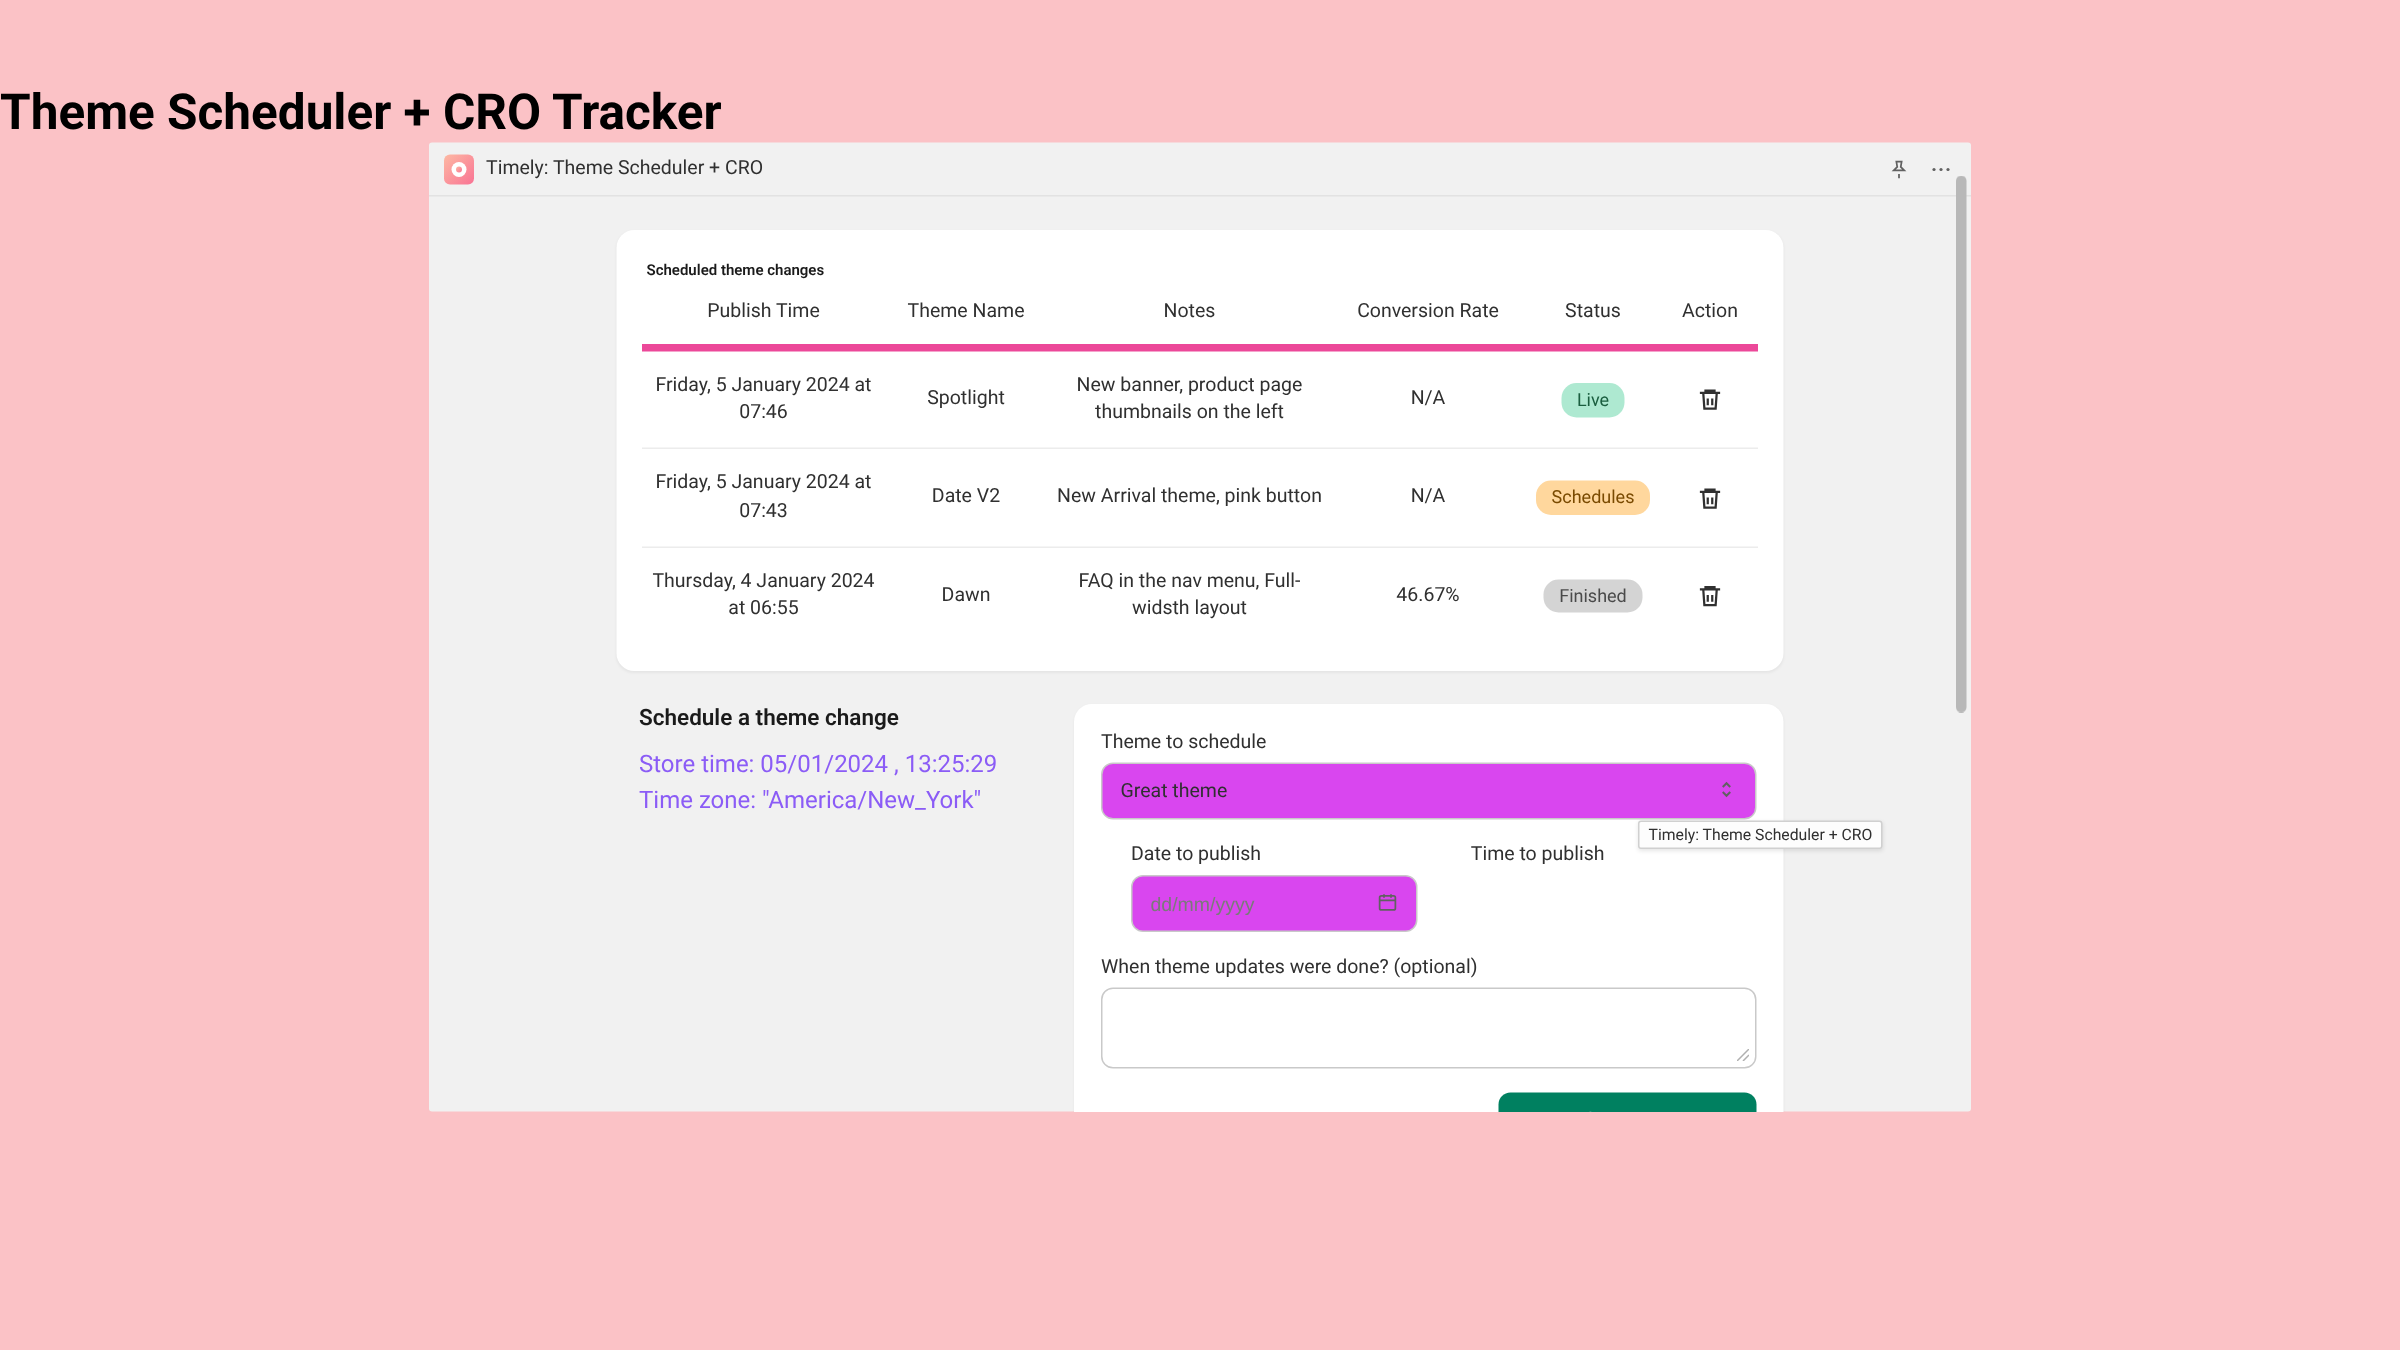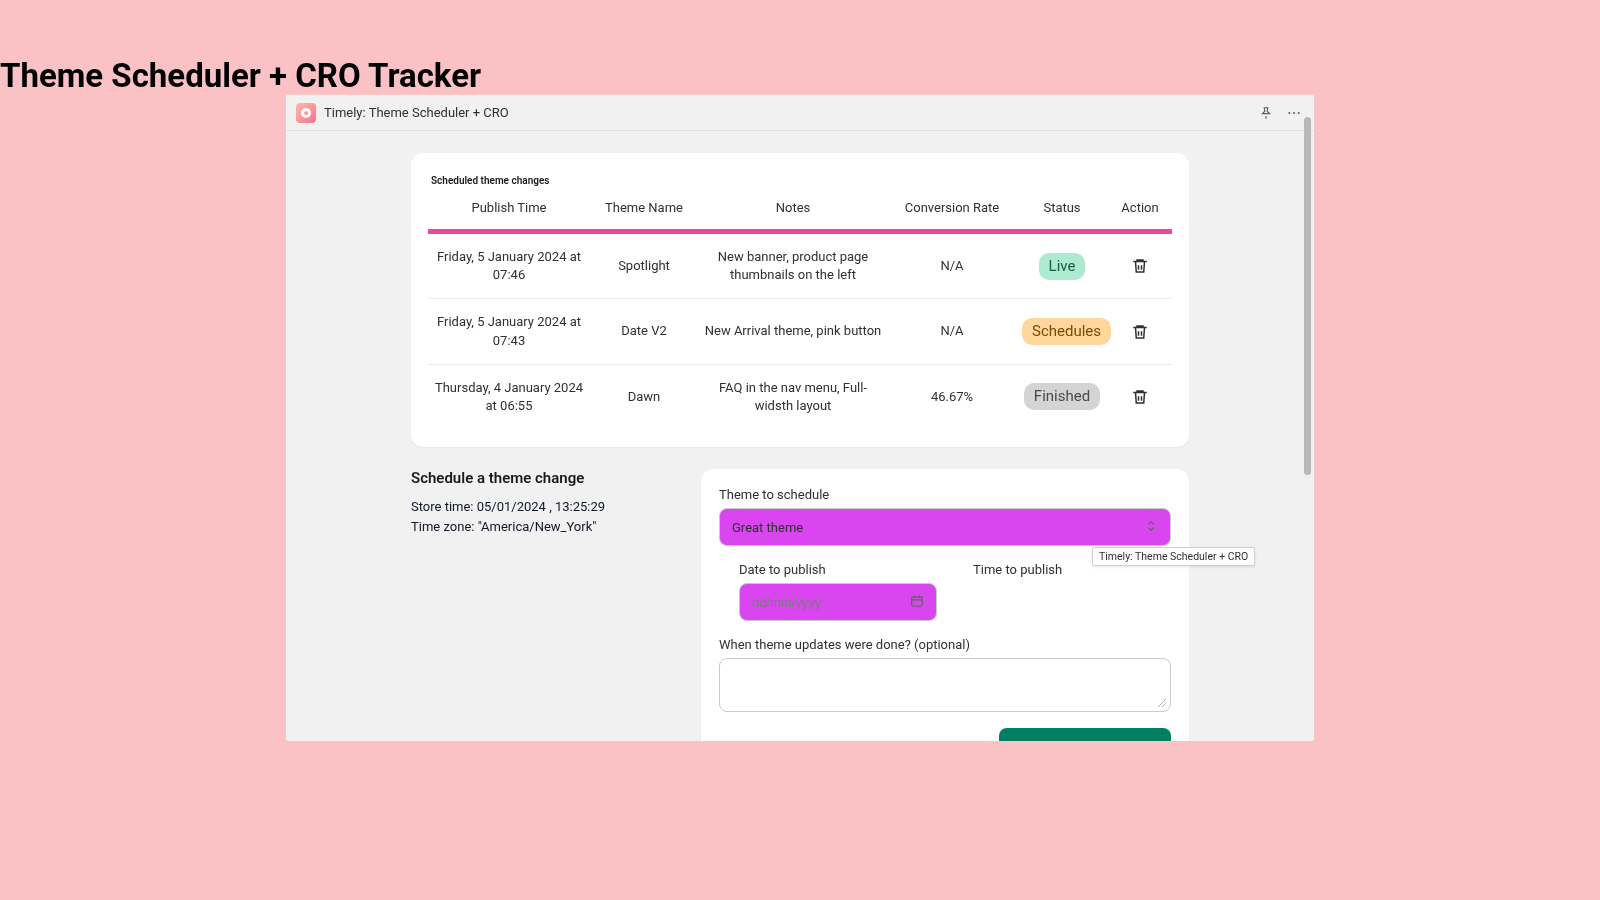--- a/index.html
+++ b/index.html
@@ -16,29 +16,29 @@
 .app-body { position:absolute; top:36px; bottom:0; left:0; right:0; overflow-y:auto; padding-bottom:20px; }
 .card { background:#fff; border-radius:12px; box-shadow:0 1px 2px rgba(0,0,0,0.05); margin: 22px auto 0; width: 778px; padding: 22px 0 18px; }
 .card-title { font-size: 10px; font-weight:600; color:#1a1a1a; padding:0 20px 14px; }
 .tbl { width: 744px; margin:0 auto; }
 .thead { display:flex; border-bottom:5px solid #ec4899; padding-bottom:14px; }
 .col { text-align:center; font-size:13px; color:#303030; }
 .c1{width:162px;} .c2{width:108px;} .c3{width:190px;} .c4{width:128px;} .c5{width:92px;} .c6{width:64px;}
 .row { display:flex; align-items:center; border-bottom:1px solid #ececec; padding:14px 0; }
 .row:last-child{border-bottom:none;}
 .row .col { font-size:13px; color:#303030; line-height:1.4; padding:0 6px; }
-.badge { display:inline-block; padding:3px 10px; border-radius:10px; font-size:15px; }
+.badge { display:inline-block; padding:3px 10px; border-radius:10px; font-size:12px; }
 .badge-live { background:#aee9d1; color:#1a5e3f; }
 .badge-schedules { background:#ffd79d; color:#7a4a00; }
 .badge-finished { background:#d4d4d4; color:#4a4a4a; }
 .trash { width:18px; height:18px; margin:0 auto; cursor:pointer; }
 .lower { display:flex; width:778px; margin:22px auto 0; gap:20px; }
-.left-panel { width:270px; }
+.left-panel { width:270px;margin-left:15px; }
 .left-title { font-size:15px; font-weight:600; color:#1a1a1a; margin-bottom:10px; }
-.meta { font-size:13px; color:#0f172a; line-height:1.5; }
+.meta { font-size:16px; color:#8b5cf6; line-height:1.5; }
 .form-card { flex:1; background:#fff; border-radius:12px; box-shadow:0 1px 2px rgba(0,0,0,0.05); padding:18px; }
 .field-label { font-size:13px; color:#303030; margin-bottom:6px; display:block; }
 .select-wrap, .input-wrap { position:relative; border:1px solid #c9c9c9; border-radius:8px; height:38px; display:flex; align-items:center; padding:0 12px; background:#d946ef; margin-bottom:16px; }
 .select-value { font-size:13px; color:#303030; flex:1; }
 .select-caret { width:12px; color:#616161; }
 .input-wrap input { border:none; outline:none; font-size:13px; width:100%; background:transparent; color:#303030; }
 .input-wrap input::placeholder{color:#7a7a7a;}
 .input-icon { color:#616161; }
 .row-inputs { display:flex; gap:16px; }
 .row-inputs > div { flex:1;margin-left:20px; }

